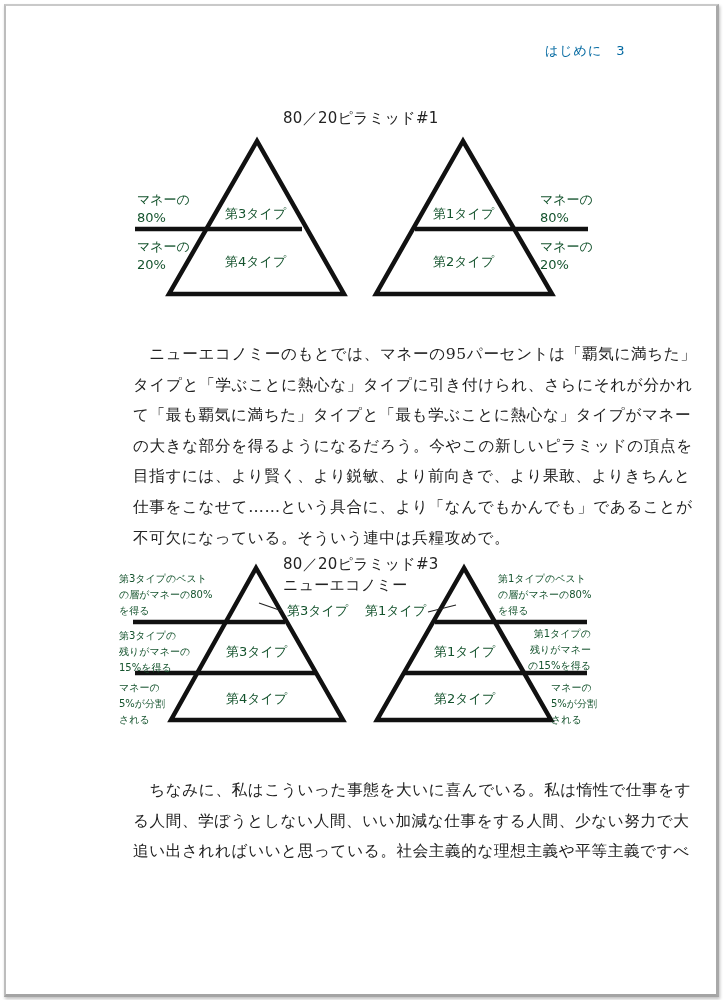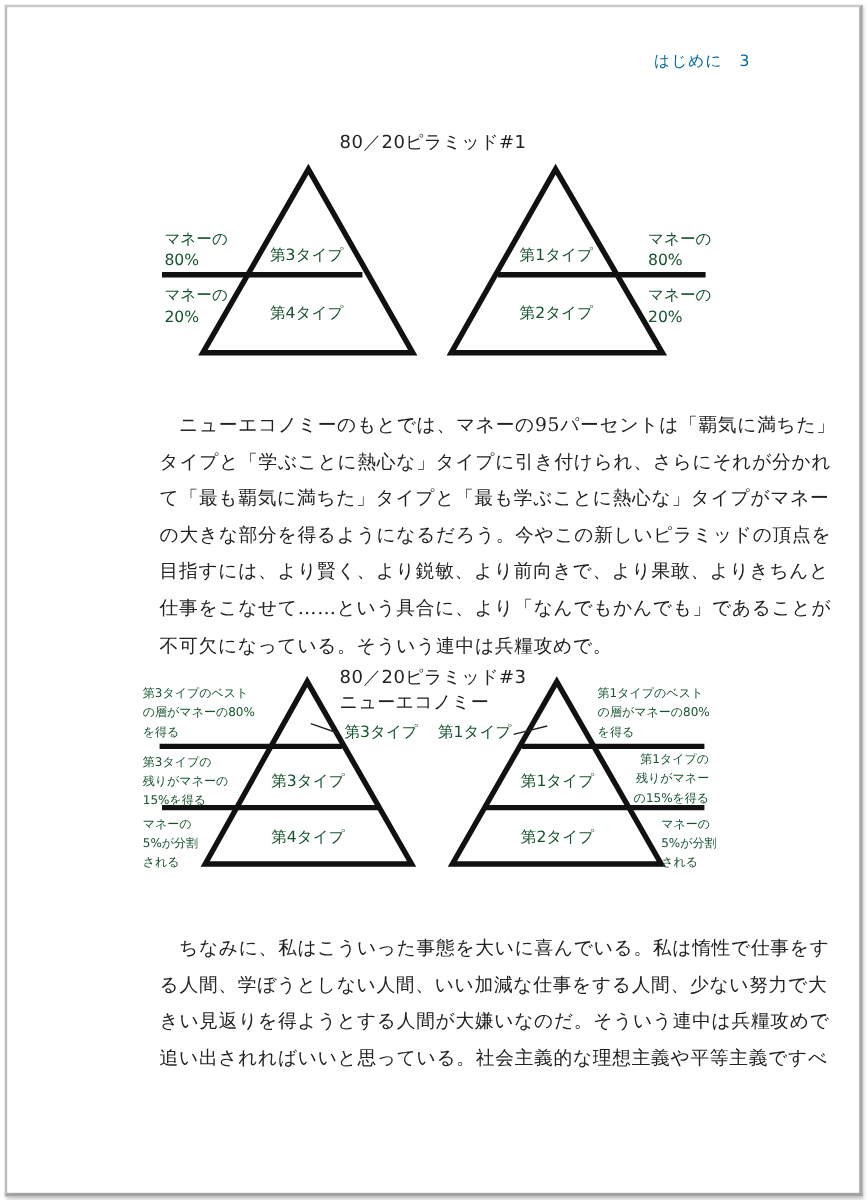--- a/index.html
+++ b/index.html
@@ -142,15 +142,14 @@
   <div class="lbl small" style="left:551px; top:680px;">
     <div>マネーの</div>
     <div>5%が分割</div>
     <div>される</div>
   </div>
 </div>
 
 <div class="para" style="top:763px;margin-top:12px;">
   <span class="line">　ちなみに、私はこういった事態を大いに喜んでいる。私は惰性で仕事をす</span>
   <span class="line">る人間、学ぼうとしない人間、いい加減な仕事をする人間、少ない努力で大</span>
-  <span class="line">きい見返りを得ようとする人間が大嫌いなのだ。そういう連中は兵糧攻めで</span>
   <span class="line">追い出されればいいと思っている。社会主義的な理想主義や平等主義ですべ</span>
 </div>
 
 </body></html>

